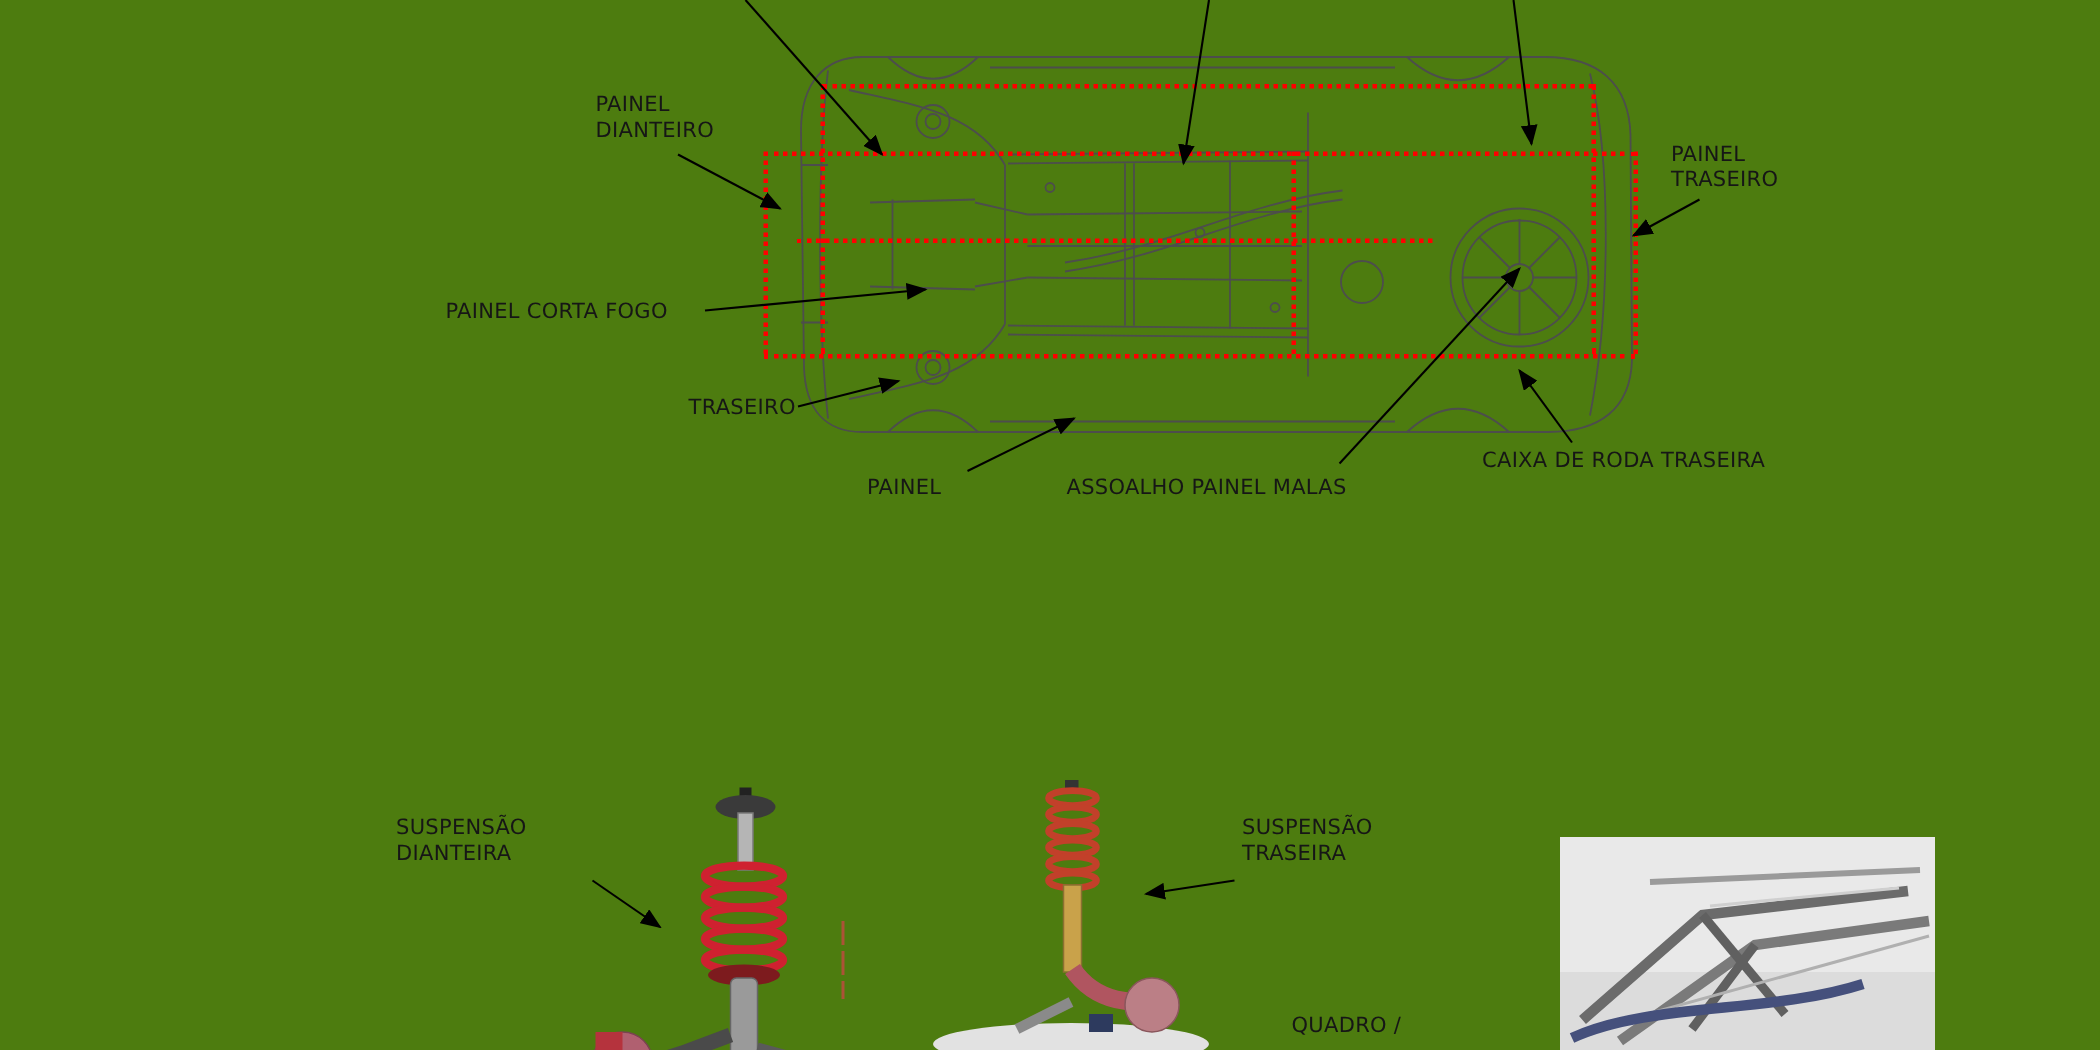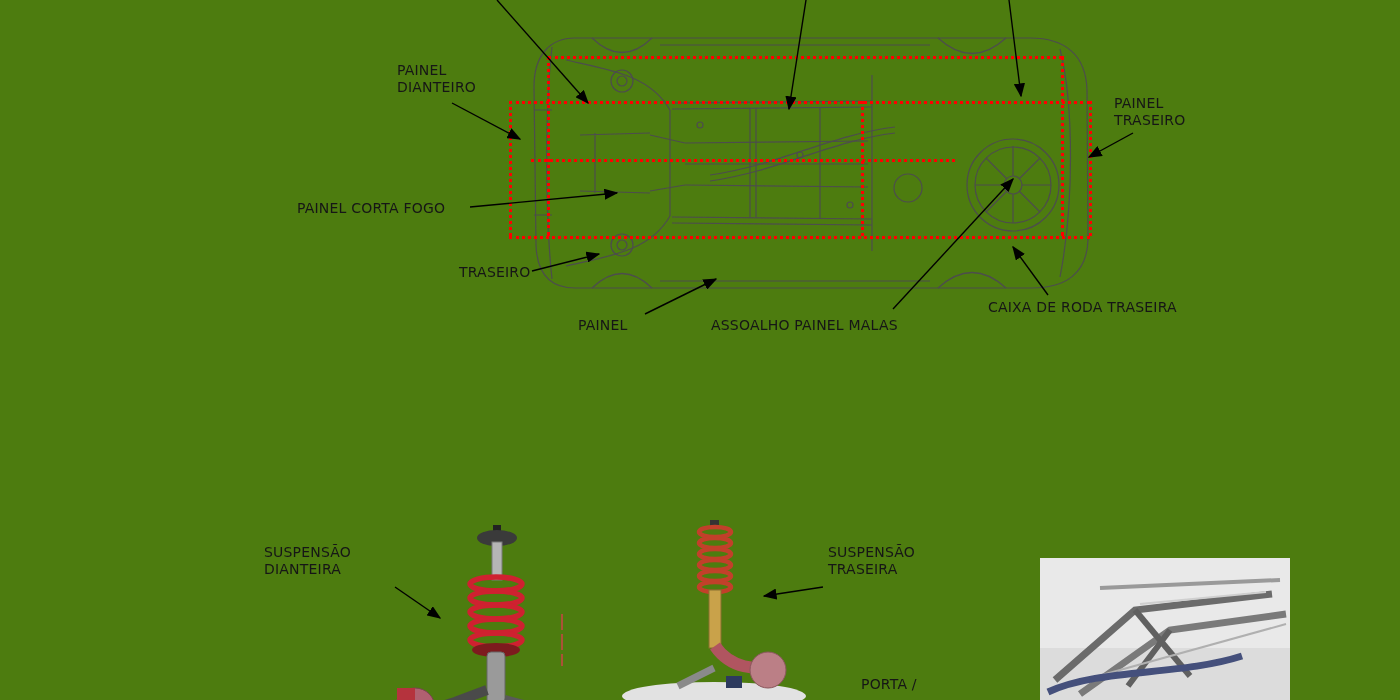--- a/index.html
+++ b/index.html
@@ -182,15 +182,15 @@
         <path d="M 8,134 C 60,110 140,118 202,98" stroke="#45507c" stroke-width="7"></path>
         <path d="M 100,46 L 226,34" stroke="#cfcfcf" stroke-width="2"></path>
       </g>
     </svg>
   </div>
 
   <div class="lbl" style="left:264px;top:544px">SUSPENSÃO
 DIANTEIRA</div>
   <div class="lbl" style="left:828px;top:544px">SUSPENSÃO
 TRASEIRA</div>
-  <div class="lbl" style="left:861px;top:676px">PORTA /</div>
+  <div class="lbl" style="left:861px;top:676px">QUADRO /</div>
 
 </div>
 
 </body></html>

